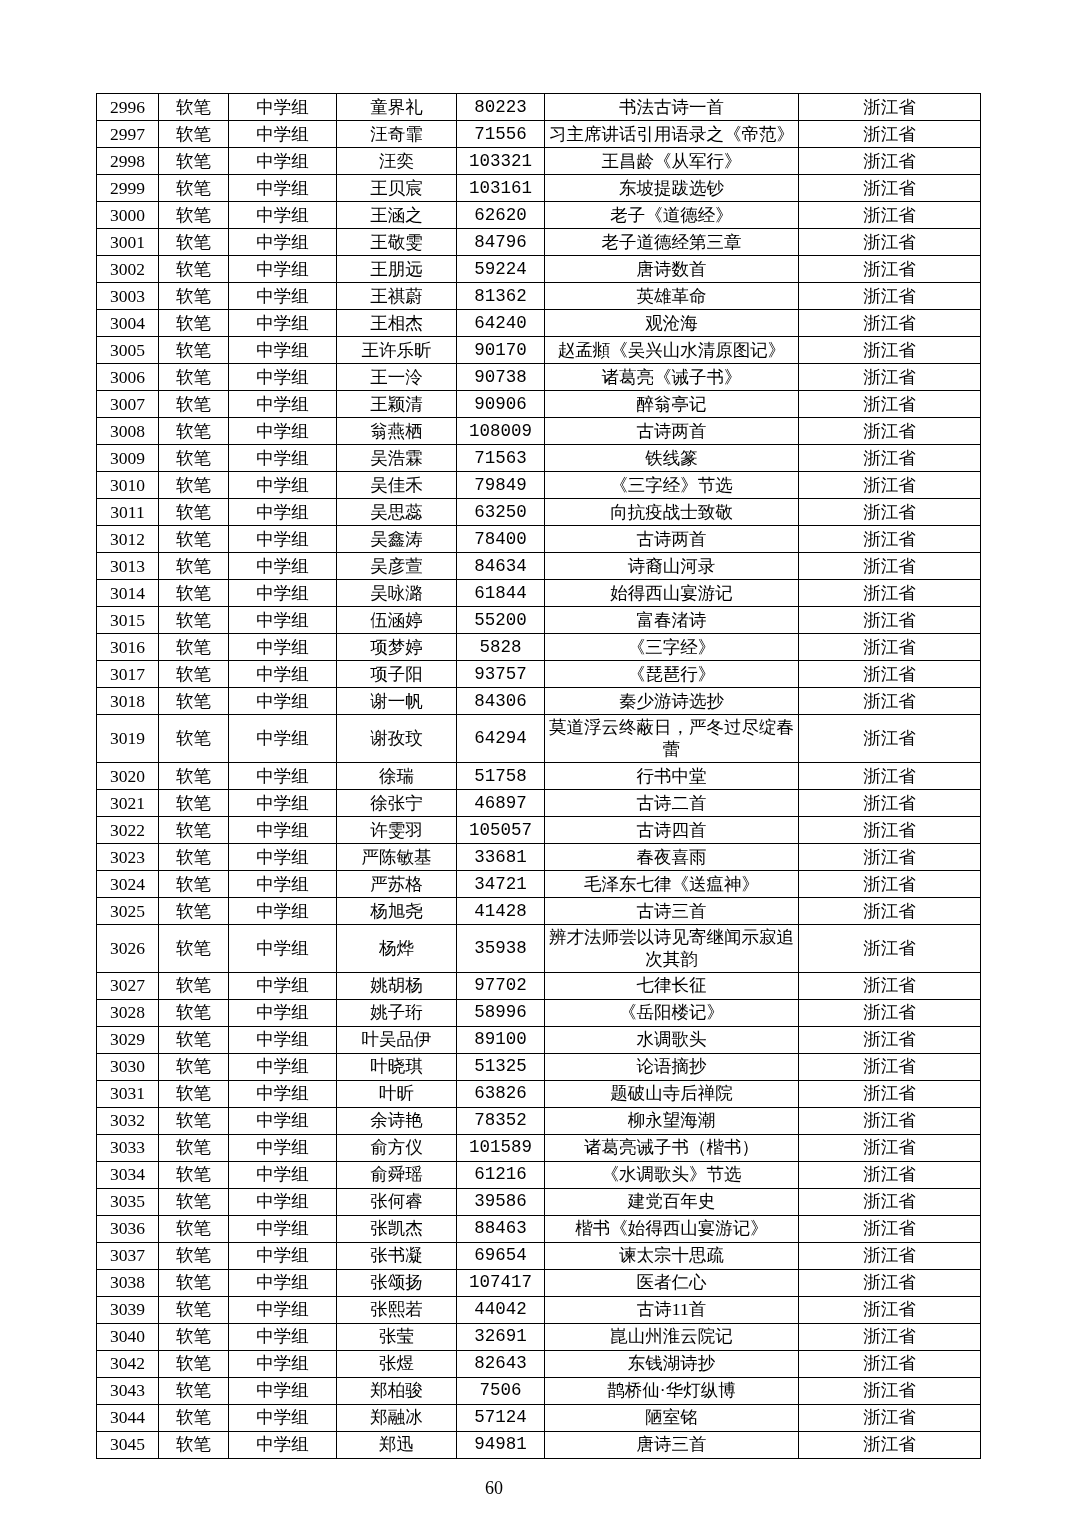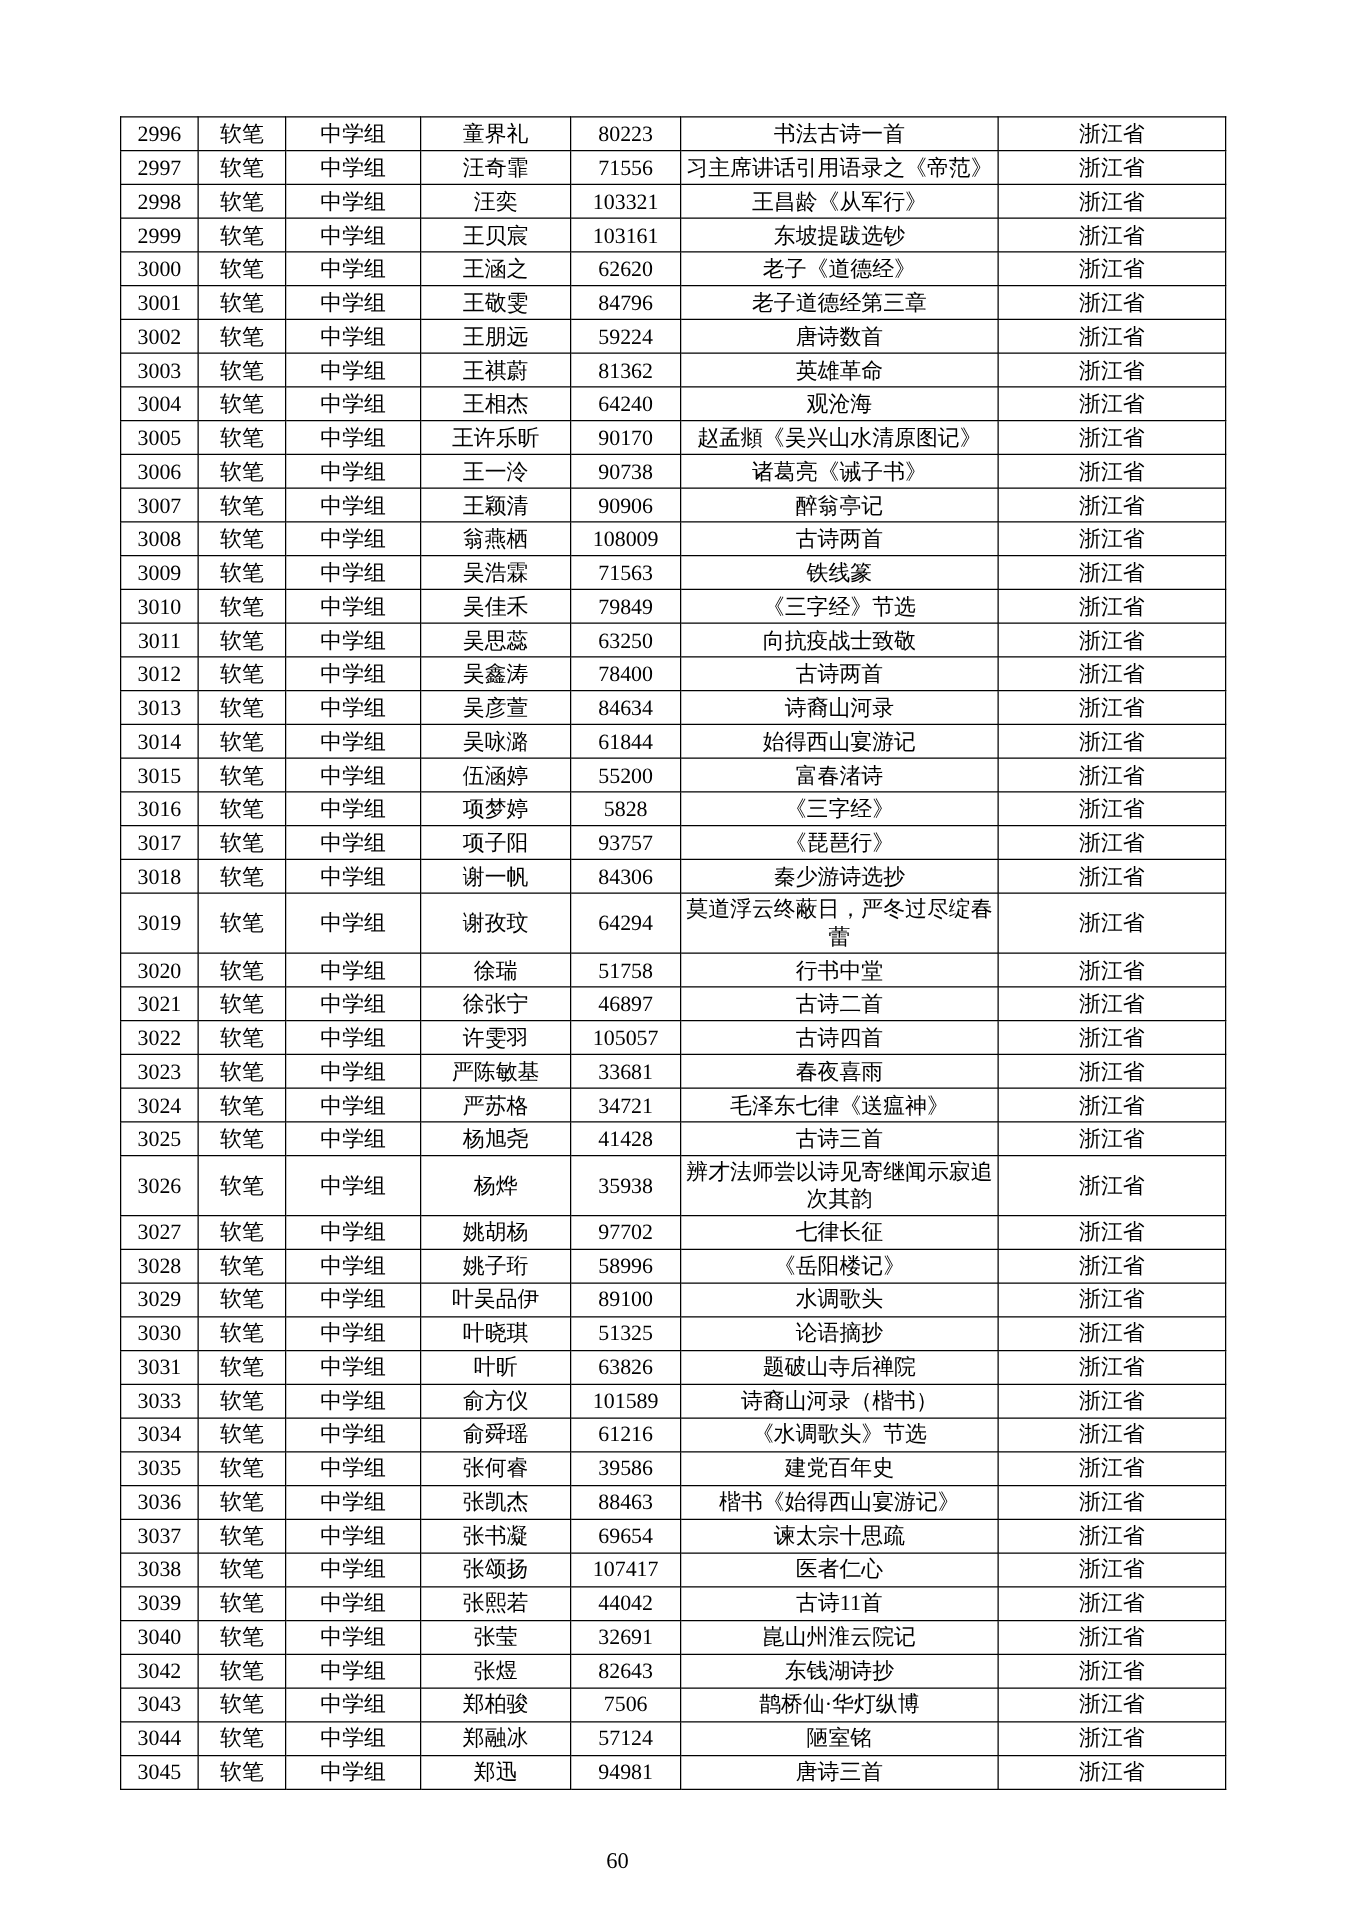--- a/index.html
+++ b/index.html
@@ -54,21 +54,21 @@
     word-break: break-all;
   }
   td.seq, td.cat, td.group, td.name, td.code, td.region {
     text-align: center;
   }
   td.work {
     text-align: center;
     padding-left: 5px;
   }
   td.seq   { font-family: "Liberation Serif", "DejaVu Serif", serif; margin-left: 12px; }
-  td.code  { font-family: Liberation Serif, serif; }
+  td.code  { font-family: Liberation Mono, monospace; }
 
   .page-number {
     position: absolute;
     left: 0;
     top: 1478px;
     width: 988px;
     text-align: center;
     font-size: 18px;
     font-family: "Liberation Serif", "DejaVu Serif", serif;
   }
@@ -408,26 +408,35 @@
           <tr>
             <td class="seq">3031</td>
             <td class="cat">软笔</td>
             <td class="group">中学组</td>
             <td class="name">叶昕</td>
             <td class="code">63826</td>
             <td class="work">题破山寺后禅院</td>
             <td class="region">浙江省</td>
           </tr>
           <tr>
+            <td class="seq">3032</td>
+            <td class="cat">软笔</td>
+            <td class="group">中学组</td>
+            <td class="name">余诗艳</td>
+            <td class="code">78352</td>
+            <td class="work">柳永望海潮</td>
+            <td class="region">浙江省</td>
+          </tr>
+          <tr>
             <td class="seq">3033</td>
             <td class="cat">软笔</td>
             <td class="group">中学组</td>
             <td class="name">俞方仪</td>
             <td class="code">101589</td>
-            <td class="work">诗裔山河录（楷书）</td>
+            <td class="work">诸葛亮诫子书（楷书）</td>
             <td class="region">浙江省</td>
           </tr>
           <tr>
             <td class="seq">3034</td>
             <td class="cat">软笔</td>
             <td class="group">中学组</td>
             <td class="name">俞舜瑶</td>
             <td class="code">61216</td>
             <td class="work">《水调歌头》节选</td>
             <td class="region">浙江省</td>

